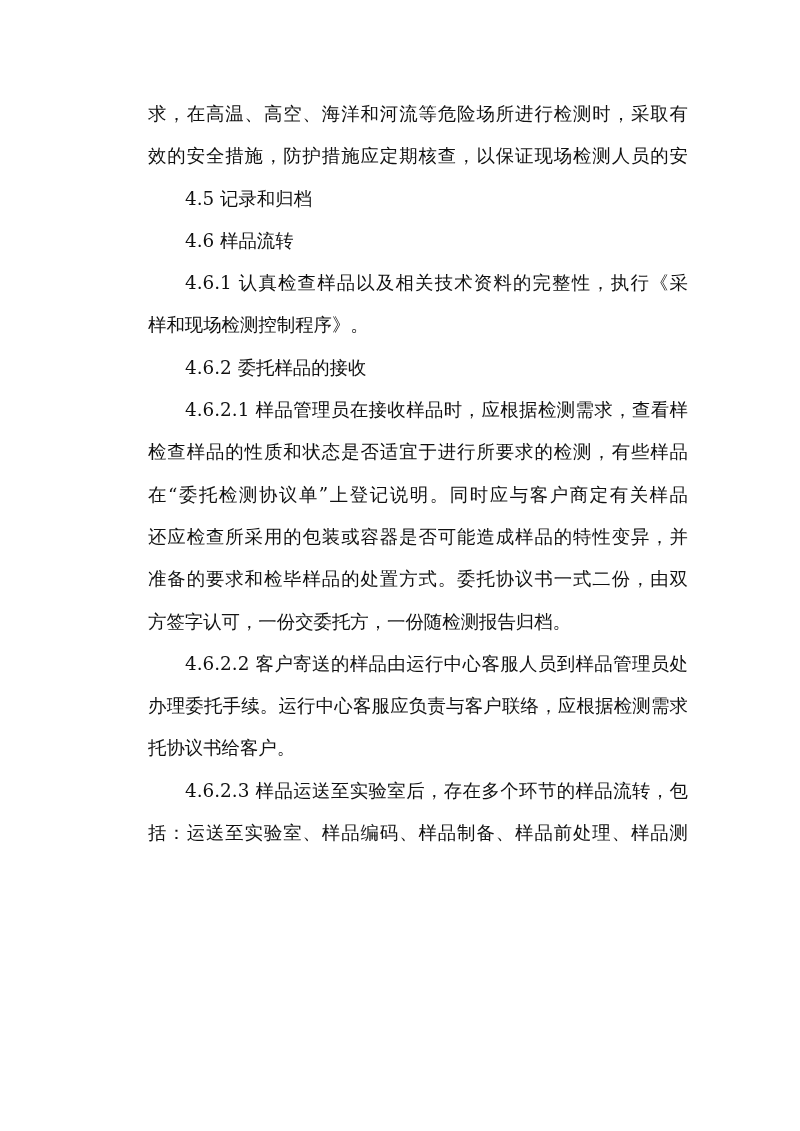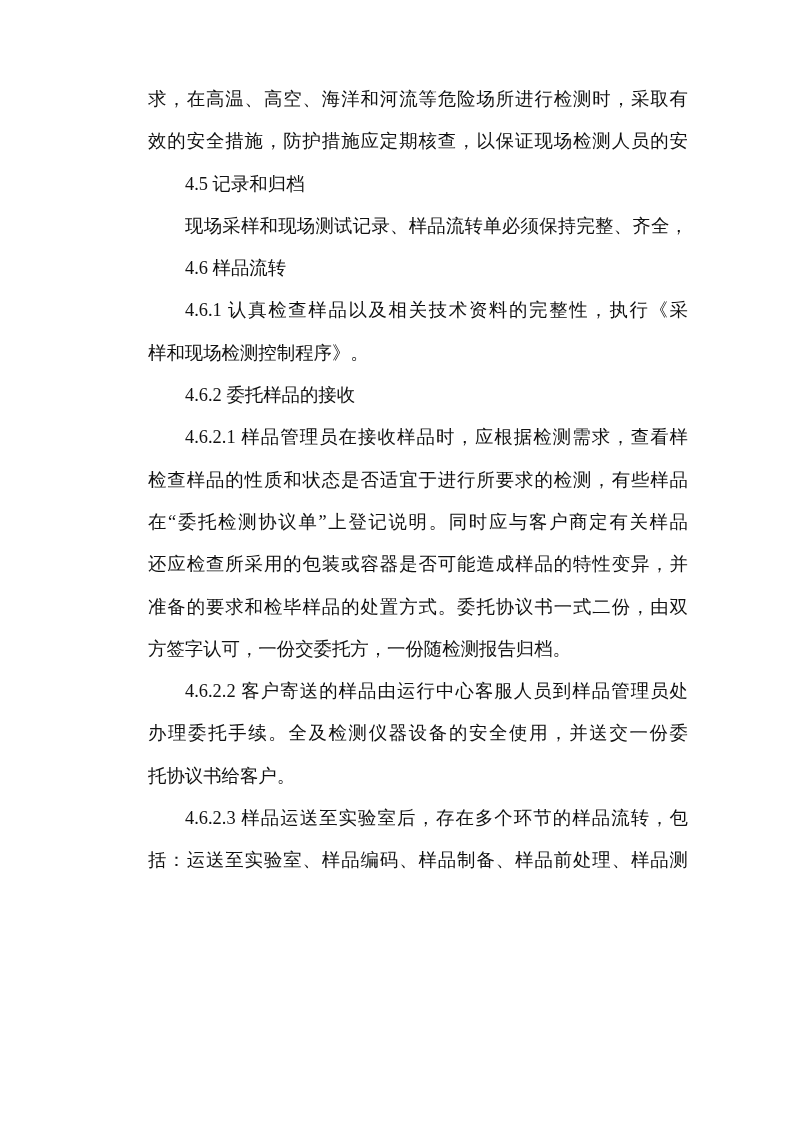--- a/index.html
+++ b/index.html
@@ -19,23 +19,22 @@
     position: absolute;
     left: 0;
     top: 0;
     width: 800px;
     height: 1131px;
     background: #ffffff;
   }
   .body-text {
     position: absolute;
     left: 148px;
-    top: 78px;
+    top: 93px;
     width: 540px;
-    font-family: Liberation Serif, serif;
   }
   .line {
     height: 42.3px;
     line-height: 42.3px;
     font-size: 18.4px;
     white-space: nowrap;
     text-align: justify;
     text-align-last: justify;
     letter-spacing: 0;
   }
@@ -50,37 +49,36 @@
 <body>
 
 <div class="page">
   <div class="body-text">
 
     <div class="line">求，在高温、高空、海洋和河流等危险场所进行检测时，采取有</div>
     <div class="line">效的安全措施，防护措施应定期核查，以保证现场检测人员的安</div>
 
     <div class="line last indent">4.5 记录和归档</div>
 
-    <div class="line indent">现场采样和现场测试记录、样品流转单必须保持完整、齐全，</div>
 
     <div class="line last indent">4.6 样品流转</div>
 
     <div class="line indent">4.6.1 认真检查样品以及相关技术资料的完整性，执行《采</div>
     <div class="line last">样和现场检测控制程序》。</div>
 
     <div class="line last indent">4.6.2 委托样品的接收</div>
 
     <div class="line indent">4.6.2.1 样品管理员在接收样品时，应根据检测需求，查看样</div>
     <div class="line">检查样品的性质和状态是否适宜于进行所要求的检测，有些样品</div>
     <div class="line">在“委托检测协议单”上登记说明。同时应与客户商定有关样品</div>
     <div class="line">还应检查所采用的包装或容器是否可能造成样品的特性变异，并</div>
     <div class="line">准备的要求和检毕样品的处置方式。委托协议书一式二份，由双</div>
     <div class="line last">方签字认可，一份交委托方，一份随检测报告归档。</div>
 
     <div class="line indent">4.6.2.2 客户寄送的样品由运行中心客服人员到样品管理员处</div>
-    <div class="line">办理委托手续。全及检测仪器设备的安全使用，并送交一份委</div>
+    <div class="line">办理委托手续。运行中心客服应负责与客户联络，应根据检测需求</div>
     <div class="line last">托协议书给客户。</div>
 
     <div class="line indent">4.6.2.3 样品运送至实验室后，存在多个环节的样品流转，包</div>
     <div class="line">括：运送至实验室、样品编码、样品制备、样品前处理、样品测</div>
 
   </div>
 </div>
 
 </body></html>

